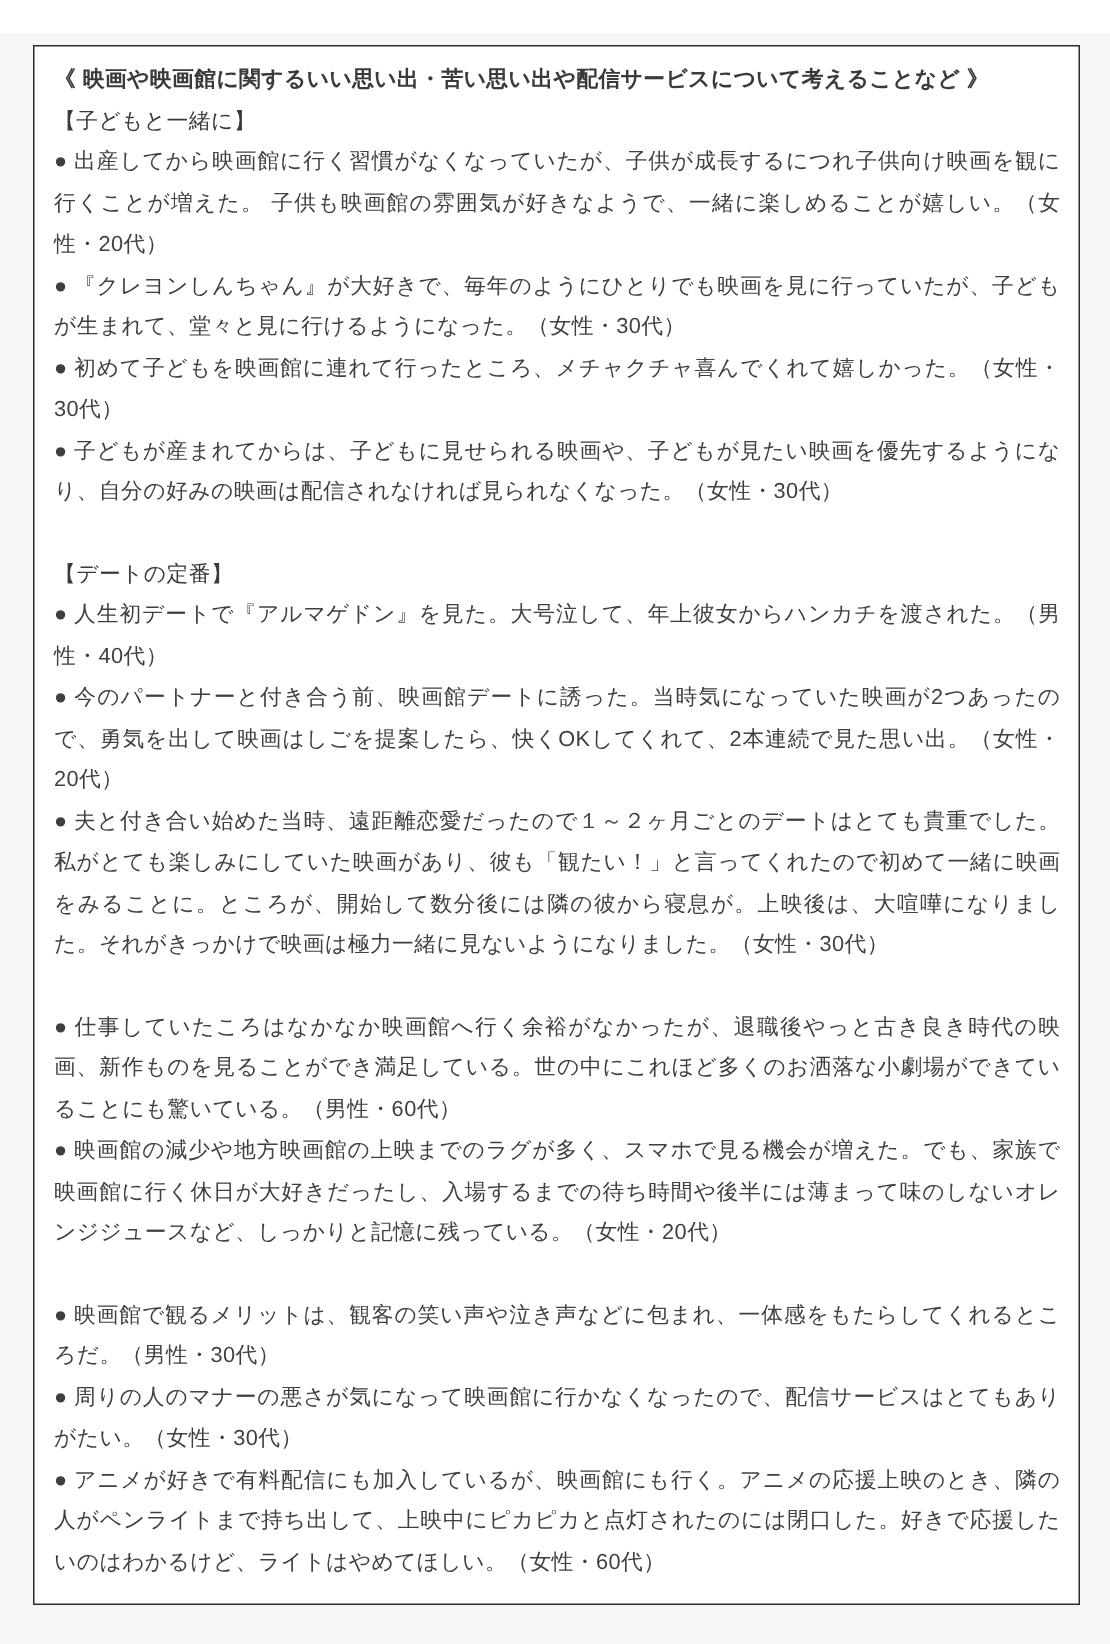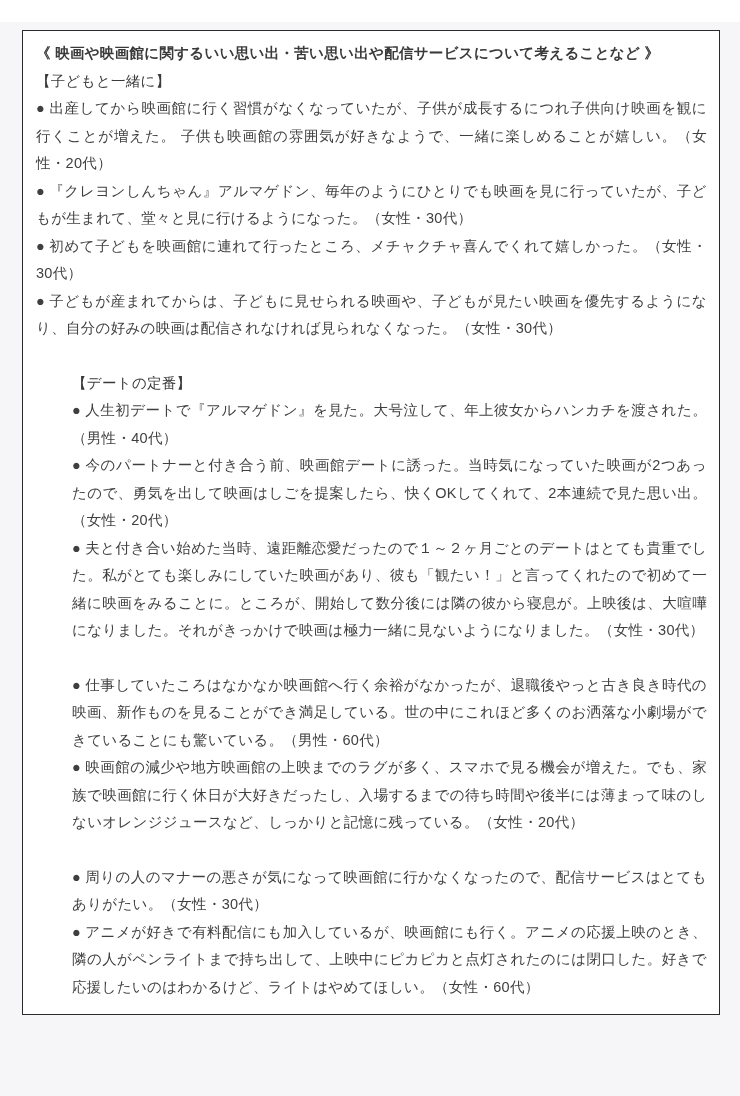--- a/index.html
+++ b/index.html
@@ -43,21 +43,20 @@
   .doc-title {
     font-weight: bold;
     color: #3a3a3a;
   }
   .section-heading {
     font-weight: normal;
     color: #3a3a3a;
   }
   .section + .section {
     margin-top: 27px;
-    margin-left: 36px;
   }
   .item {
     margin: 0;
     text-align: justify;
   }
   .bullet {
     color: #3f3f3f;
     margin-right: 4px;
   }
 </style>
@@ -65,33 +64,34 @@
 <body>
 
 <div class="page">
   <div class="gray-band"></div>
   <div class="doc-box">
     <div class="doc-title">《 映画や映画館に関するいい思い出・苦い思い出や配信サービスについて考えることなど 》</div>
     <div id="sections">
         <div class="section">
           <div class="section-heading">【子どもと一緒に】</div>
           <p class="item"><span class="bullet">●</span><span>出産してから映画館に行く習慣がなくなっていたが、子供が成長するにつれ子供向け映画を観に行くことが増えた。 子供も映画館の雰囲気が好きなようで、一緒に楽しめることが嬉しい。（女性・20代）</span></p>
-          <p class="item"><span class="bullet">●</span><span>『クレヨンしんちゃん』アルマゲドン、毎年のようにひとりでも映画を見に行っていたが、子どもが生まれて、堂々と見に行けるようになった。（女性・30代）</span></p>
+          <p class="item"><span class="bullet">●</span><span>『クレヨンしんちゃん』が大好きで、毎年のようにひとりでも映画を見に行っていたが、子どもが生まれて、堂々と見に行けるようになった。（女性・30代）</span></p>
           <p class="item"><span class="bullet">●</span><span>初めて子どもを映画館に連れて行ったところ、メチャクチャ喜んでくれて嬉しかった。（女性・30代）</span></p>
           <p class="item"><span class="bullet">●</span><span>子どもが産まれてからは、子どもに見せられる映画や、子どもが見たい映画を優先するようになり、自分の好みの映画は配信されなければ見られなくなった。（女性・30代）</span></p>
         </div>
         <div class="section">
           <div class="section-heading">【デートの定番】</div>
           <p class="item"><span class="bullet">●</span><span>人生初デートで『アルマゲドン』を見た。大号泣して、年上彼女からハンカチを渡された。（男性・40代）</span></p>
           <p class="item"><span class="bullet">●</span><span>今のパートナーと付き合う前、映画館デートに誘った。当時気になっていた映画が2つあったので、勇気を出して映画はしごを提案したら、快くOKしてくれて、2本連続で見た思い出。（女性・20代）</span></p>
           <p class="item"><span class="bullet">●</span><span>夫と付き合い始めた当時、遠距離恋愛だったので１～２ヶ月ごとのデートはとても貴重でした。私がとても楽しみにしていた映画があり、彼も「観たい！」と言ってくれたので初めて一緒に映画をみることに。ところが、開始して数分後には隣の彼から寝息が。上映後は、大喧嘩になりました。それがきっかけで映画は極力一緒に見ないようになりました。（女性・30代）</span></p>
         </div>
         <div class="section">
           <p class="item"><span class="bullet">●</span><span>仕事していたころはなかなか映画館へ行く余裕がなかったが、退職後やっと古き良き時代の映画、新作ものを見ることができ満足している。世の中にこれほど多くのお洒落な小劇場ができていることにも驚いている。（男性・60代）</span></p>
           <p class="item"><span class="bullet">●</span><span>映画館の減少や地方映画館の上映までのラグが多く、スマホで見る機会が増えた。でも、家族で映画館に行く休日が大好きだったし、入場するまでの待ち時間や後半には薄まって味のしないオレンジジュースなど、しっかりと記憶に残っている。（女性・20代）</span></p>
         </div>
         <div class="section">
+          <p class="item"><span class="bullet">●</span><span>映画館で観るメリットは、観客の笑い声や泣き声などに包まれ、一体感をもたらしてくれるところだ。（男性・30代）</span></p>
           <p class="item"><span class="bullet">●</span><span>周りの人のマナーの悪さが気になって映画館に行かなくなったので、配信サービスはとてもありがたい。（女性・30代）</span></p>
           <p class="item"><span class="bullet">●</span><span>アニメが好きで有料配信にも加入しているが、映画館にも行く。アニメの応援上映のとき、隣の人がペンライトまで持ち出して、上映中にピカピカと点灯されたのには閉口した。好きで応援したいのはわかるけど、ライトはやめてほしい。（女性・60代）</span></p>
         </div>
       </div>
   </div>
 </div>
 
 </body></html>

